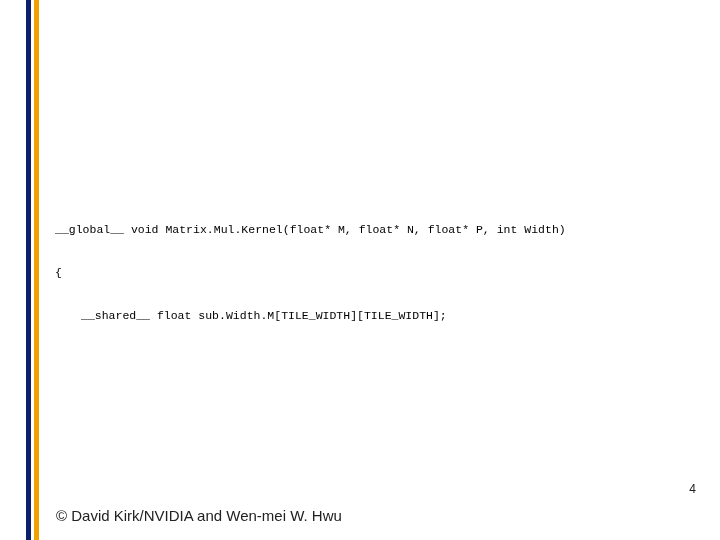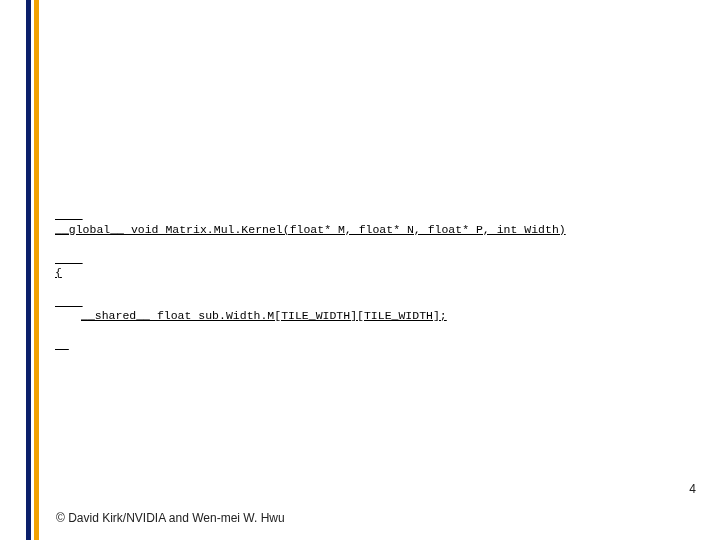--- a/index.html
+++ b/index.html
@@ -21,36 +21,35 @@
   .code-block {
     position: absolute;
     left: 55px;
     top: 194px;
     right: 10px;
     font-family: "Courier New", Courier, monospace;
     font-size: 11.5px;
     line-height: 1.25;
     color: #000;
     white-space: pre;
-    text-decoration: underline;
   }
   .code-line { display: block; }
   .pad1 { padding-left: 26px; }
   .page-num {
     position: absolute;
     right: 24px;
     bottom: 44px;
     font-size: 12px;
     color: #222;
   }
   .copyright {
     position: absolute;
     left: 56px;
     bottom: 14px;
-    font-size: 12px;
+    font-size: 15px;
     line-height: 1.25;
     color: #222;
   }
 </style>
 </head>
 <body>
 
 <div class="slide">
 
   <div class="stripe blue"></div>

